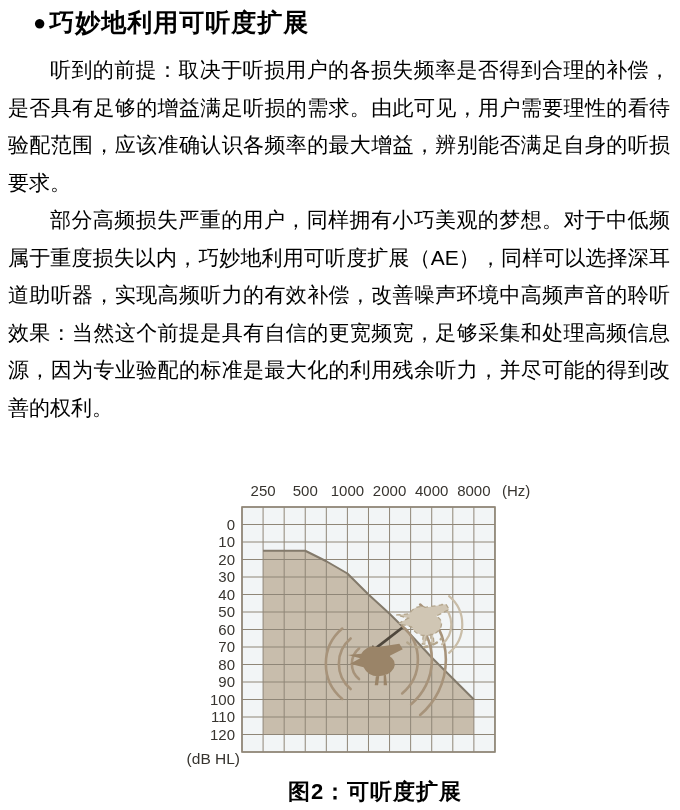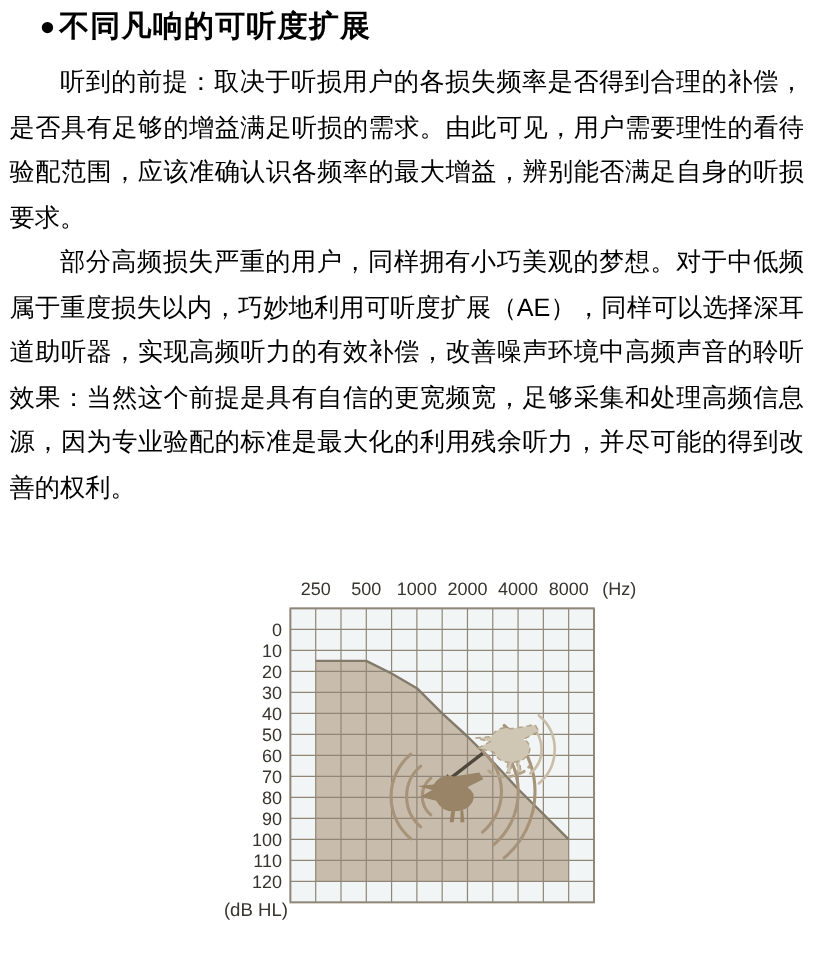--- a/index.html
+++ b/index.html
@@ -23,21 +23,21 @@
   .fig-caption{
     margin:0;text-align:center;
     font-size:22px;font-weight:bold;letter-spacing:1px;
   }
 </style>
 </head>
 <body>
 
 <div class="page">
 
-  <h1 class="doc-title"><span class="bullet">●</span><span>不同凡响的可听度扩展</span></h1>
+  <h1 class="doc-title"><span class="bullet">●</span><span>巧妙地利用可听度扩展</span></h1>
 
   <p class="body-text p-first">听到的前提：取决于听损用户的各损失频率是否得到合理的补偿，是否具有足够的增益满足听损的需求。由此可见，用户需要理性的看待验配范围，应该准确认识各频率的最大增益，辨别能否满足自身的听损要求。</p>
   <p class="body-text">部分高频损失严重的用户，同样拥有小巧美观的梦想。对于中低频属于重度损失以内，巧妙地利用可听度扩展（AE），同样可以选择深耳道助听器，实现高频听力的有效补偿，改善噪声环境中高频声音的聆听效果：当然这个前提是具有自信的更宽频宽，足够采集和处理高频信息源，因为专业验配的标准是最大化的利用残余听力，并尽可能的得到改善的权利。</p>
 
   <figure class="figure">
     <svg width="390" height="300" viewBox="0 0 390 300" xmlns="http://www.w3.org/2000/svg">
         <rect x="62" y="30" width="252.95999999999998" height="245" fill="#f2f5f6"></rect>
         <polygon points="83.08,73.75 125.24,73.75 146.32,84.25 167.39999999999998,96.5 188.48,117.5 209.56,136.75 230.64,157.75 251.71999999999997,180.5 272.79999999999995,201.5 293.88,222.5 293.88,257.5 83.08,257.5" fill="#c8bdac"></polygon>
         <g stroke="#8f8677" stroke-width="1">
           <line x1="62" y1="30" x2="62" y2="275"></line>
@@ -101,15 +101,16 @@
         <text x="55" y="140.2" text-anchor="end" font-size="15" fill="#37342f">50</text>
         <text x="55" y="157.7" text-anchor="end" font-size="15" fill="#37342f">60</text>
         <text x="55" y="175.2" text-anchor="end" font-size="15" fill="#37342f">70</text>
         <text x="55" y="192.7" text-anchor="end" font-size="15" fill="#37342f">80</text>
         <text x="55" y="210.2" text-anchor="end" font-size="15" fill="#37342f">90</text>
         <text x="55" y="227.7" text-anchor="end" font-size="15" fill="#37342f">100</text>
         <text x="55" y="245.2" text-anchor="end" font-size="15" fill="#37342f">110</text>
         <text x="55" y="262.7" text-anchor="end" font-size="15" fill="#37342f">120</text>
         <text x="60" y="286.5" text-anchor="end" font-size="15.5" fill="#37342f">(dB HL)</text>
       </svg>
+    <figcaption class="fig-caption">图2：可听度扩展</figcaption>
   </figure>
 
 </div>
 
 </body></html>

